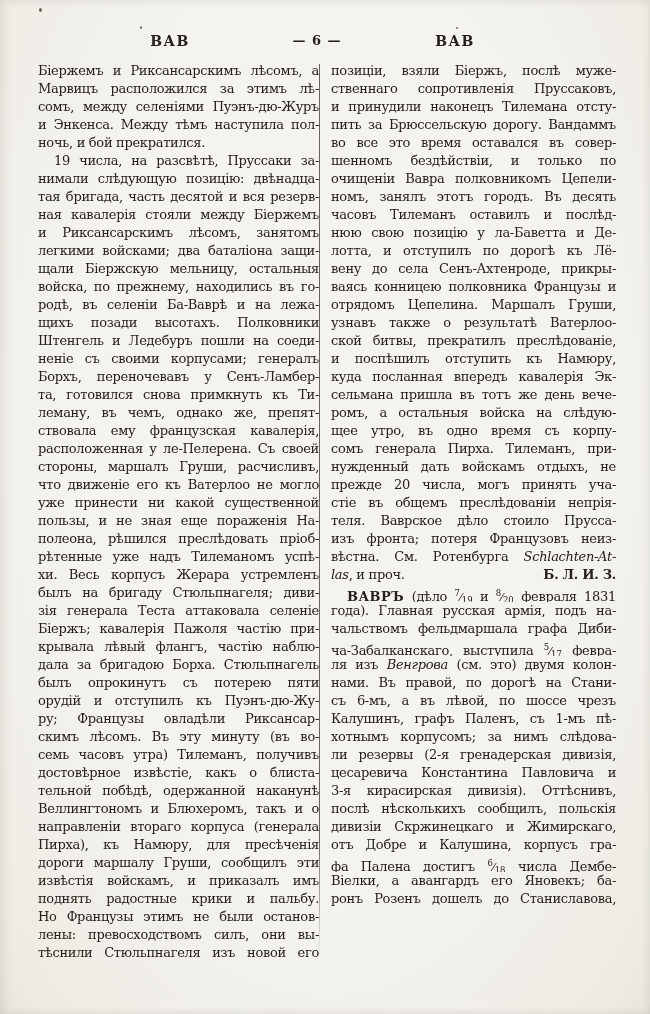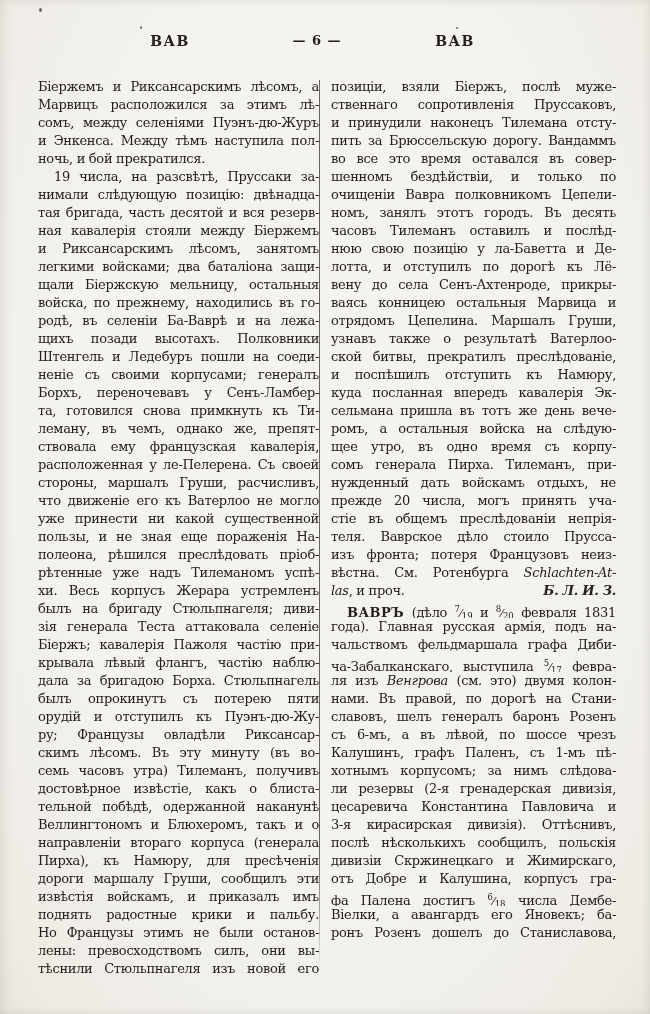--- a/index.html
+++ b/index.html
@@ -22,21 +22,21 @@
     transform: translateX(-50%);
     font-weight: bold; font-size: 14px; letter-spacing: 1.5px;
     white-space: nowrap;
   }
   .runhead.pageno { font-weight: bold; font-size: 13px; letter-spacing: 1px; }
   .head-left  { left: 170px; }
   .head-page  { left: 317px; }
   .head-right { left: 455px; }
 
   .columns {
-    position: absolute; top: 78px; left: 38px;
+    position: absolute; top: 62px; left: 38px;
     width: 578px; height: 905px;
     display: flex;
   }
   .col { flex: none; }
   .col-left  { width: 281px; }
   .col-right { width: 285px; }
   .colrule {
     flex: none; width: 1px; height: 894px;
     margin: 2px 11px 0 0;
     background: linear-gradient(to bottom, rgba(55,50,44,0.75) 0 86%, rgba(55,50,44,0.35) 94%, rgba(55,50,44,0) 100%);
@@ -47,21 +47,21 @@
     font-size: 13px; letter-spacing: -0.3px;
     overflow: hidden;
     text-align: justify;
   }
   .line.j { text-align-last: justify; }
   .line.ind { text-indent: 16px; }
   .line.split { display: flex; justify-content: space-between; text-align: left; }
 
   .s-i  { font-style: italic; text-align: right; }
   .s-b  { font-weight: bold; letter-spacing: 0.5px; }
-  .s-bi { font-weight: bold; font-style: italic; }
+  .s-bi { font-weight: bold; }
 
   .fr { white-space: nowrap; letter-spacing: 0; }
   .fr sup { font-size: 8.5px; vertical-align: 5px; }
   .fr sub { font-size: 8.5px; vertical-align: -2px; margin-top: 20px; }
   .fr .sl { font-size: 11px; }
 
   .speck { position: absolute; background: #4b463e; border-radius: 50%; opacity: 0.8; }
   .speck1 { left: 39px;  top: 8px;  width: 3px; height: 4px; }
   .speck2 { left: 140px; top: 26px; width: 2px; height: 3px; }
   .speck3 { left: 456px; top: 27px; width: 2px; height: 2px; }
@@ -139,21 +139,21 @@
         <div class="line j">и принудили наконецъ Тилемана отсту-</div>
         <div class="line j">пить за Брюссельскую дорогу. Вандаммъ</div>
         <div class="line j">во все это время оставался въ совер-</div>
         <div class="line j">шенномъ бездѣйствіи, и только по</div>
         <div class="line j">очищеніи Вавра полковникомъ Цепели-</div>
         <div class="line j">номъ, занялъ этотъ городъ. Въ десять</div>
         <div class="line j">часовъ Тилеманъ оставилъ и послѣд-</div>
         <div class="line j">нюю свою позицію у ла-Баветта и Де-</div>
         <div class="line j">лотта, и отступилъ по дорогѣ къ Лё-</div>
         <div class="line j">вену до села Сенъ-Ахтенроде, прикры-</div>
-        <div class="line j">ваясь конницею остальныя Марвица и</div>
+        <div class="line j">ваясь конницею полковника Французы и</div>
         <div class="line j">отрядомъ Цепелина. Маршалъ Груши,</div>
         <div class="line j">узнавъ также о результатѣ Ватерлоо-</div>
         <div class="line j">ской битвы, прекратилъ преслѣдованіе,</div>
         <div class="line j">и поспѣшилъ отступить къ Намюру,</div>
         <div class="line j">куда посланная впередъ кавалерія Эк-</div>
         <div class="line j">сельмана пришла въ тотъ же день вече-</div>
         <div class="line j">ромъ, а остальныя войска на слѣдую-</div>
         <div class="line j">щее утро, въ одно время съ корпу-</div>
         <div class="line j">сомъ генерала Пирха. Тилеманъ, при-</div>
         <div class="line j">нужденный дать войскамъ отдыхъ, не</div>
@@ -165,21 +165,20 @@
         <div class="line split">
           <span><span class="s-i">las</span>, и проч.</span>
           <span><span class="s-bi">Б. Л. И. З.</span></span>
         </div>
         <div class="line j ind"><span class="s-b">ВАВРЪ</span> (дѣло <span class="fr"><sup>7</sup><span class="sl">⁄</span><sub>19</sub></span> и <span class="fr"><sup>8</sup><span class="sl">⁄</span><sub>20</sub></span> февраля 1831</div>
         <div class="line j">года). Главная русская армія, подъ на-</div>
         <div class="line j">чальствомъ фельдмаршала графа Диби-</div>
         <div class="line j">ча-Забалканскаго, выступила <span class="fr"><sup>5</sup><span class="sl">⁄</span><sub>17</sub></span> февра-</div>
         <div class="line j">ля изъ <span class="s-i">Венгрова</span> (см. это) двумя колон-</div>
         <div class="line j">нами. Въ правой, по дорогѣ на Стани-</div>
-        <div class="line j">славовъ, шелъ генералъ баронъ Розенъ</div>
         <div class="line j">съ 6-мъ, а въ лѣвой, по шоссе чрезъ</div>
         <div class="line j">Калушинъ, графъ Паленъ, съ 1-мъ пѣ-</div>
         <div class="line j">хотнымъ корпусомъ; за нимъ слѣдова-</div>
         <div class="line j">ли резервы (2-я гренадерская дивизія,</div>
         <div class="line j">цесаревича Константина Павловича и</div>
         <div class="line j">3-я кирасирская дивизія). Оттѣснивъ,</div>
         <div class="line j">послѣ нѣсколькихъ сообщилъ, польскія</div>
         <div class="line j">дивизіи Скржинецкаго и Жимирскаго,</div>
         <div class="line j">отъ Добре и Калушина, корпусъ гра-</div>
         <div class="line j">фа Палена достигъ <span class="fr"><sup>6</sup><span class="sl">⁄</span><sub>18</sub></span> числа Дембе-</div>

